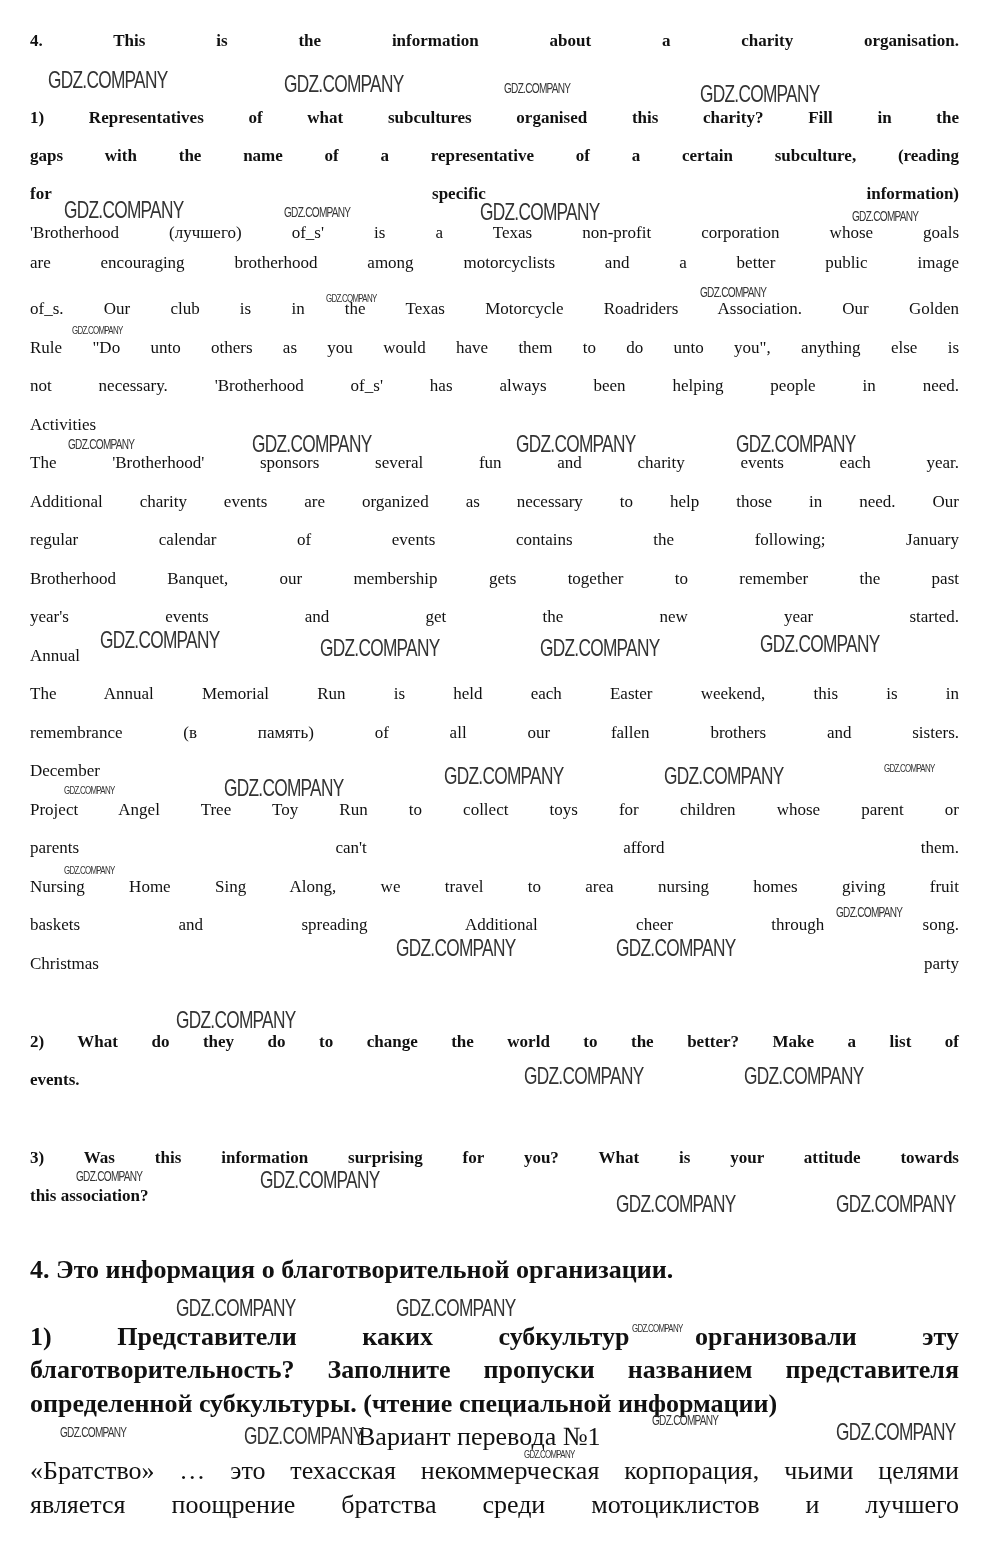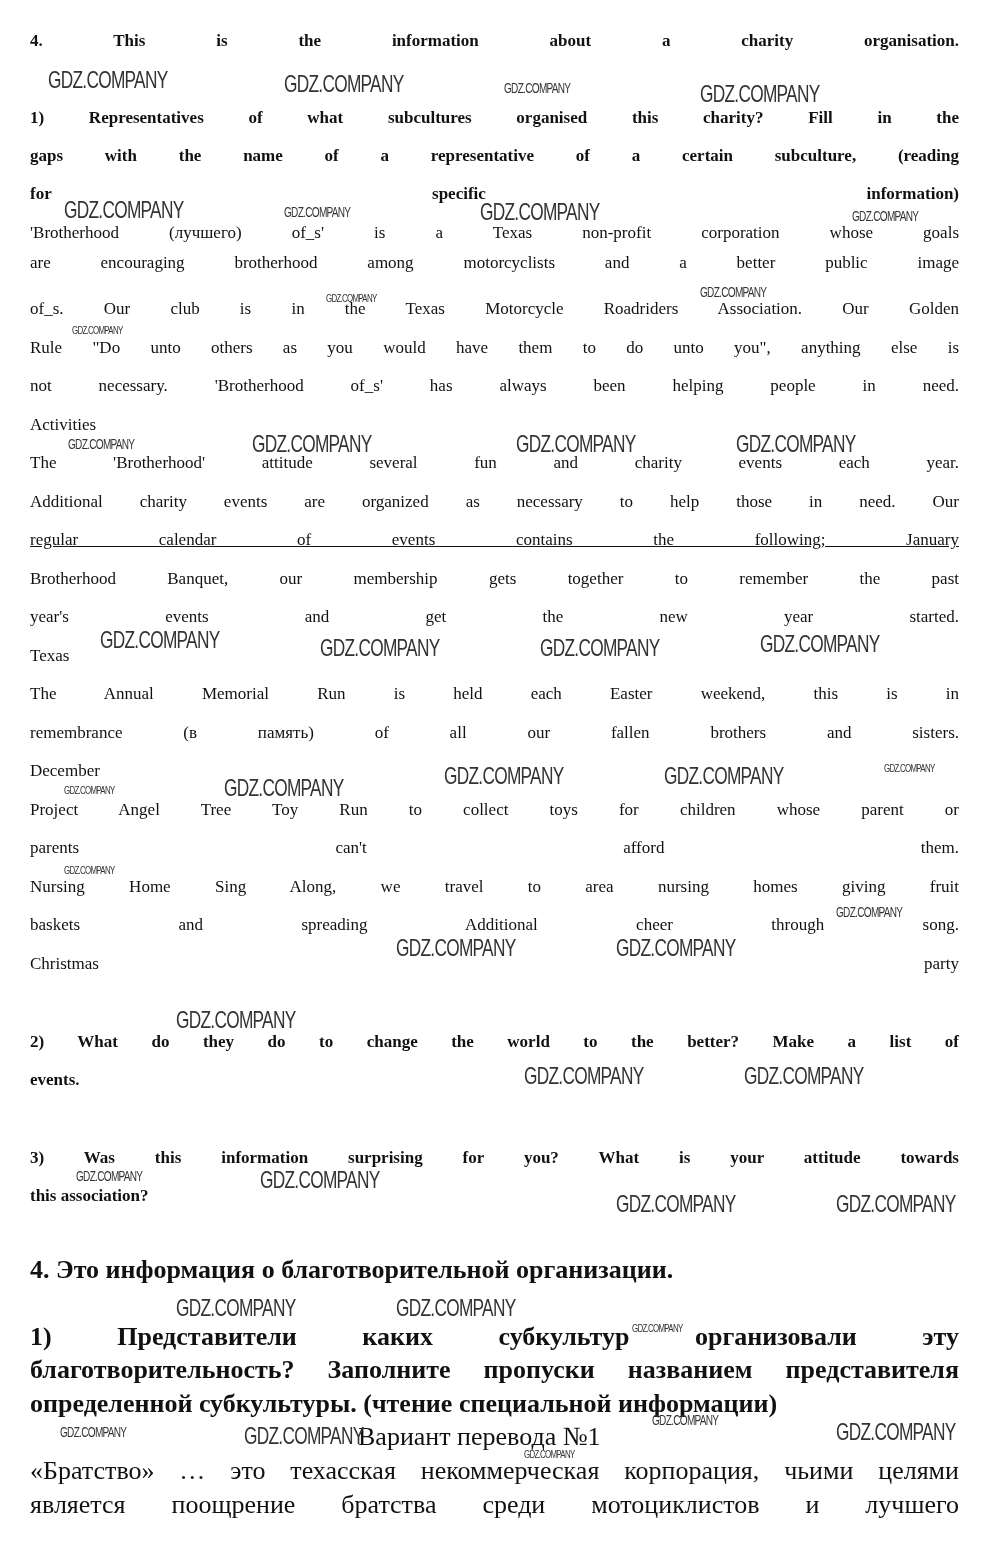--- a/index.html
+++ b/index.html
@@ -24,26 +24,26 @@
 <div class="line bold" style="top: 99px; white-space: nowrap; text-align: left; word-spacing: 0px;"><span>1) Representatives of what subcultures organised this charity? Fill in the</span></div>
 <div class="line bold" style="top: 137px; white-space: nowrap; text-align: left; word-spacing: 0px;"><span>gaps with the name of a representative of a certain subculture, (reading</span></div>
 <div class="line bold" style="top: 175px; white-space: nowrap; text-align: left; word-spacing: 0px;"><span>for specific information)</span></div>
 
 <div class="line" style="top: 214px; white-space: nowrap; text-align: left; word-spacing: 0px;"><span>'Brotherhood (лучшего) of_s' is a Texas non-profit corporation whose goals</span></div>
 <div class="line" style="top: 244px; white-space: nowrap; text-align: left; word-spacing: 0px;"><span>are encouraging brotherhood among motorcyclists and a better public image</span></div>
 <div class="line" style="top: 290px; white-space: nowrap; text-align: left; word-spacing: 0px;"><span>of_s. Our club is in the Texas Motorcycle Roadriders Association. Our Golden</span></div>
 <div class="line" style="top: 329px; white-space: nowrap; text-align: left; word-spacing: 0px;"><span>Rule "Do unto others as you would have them to do unto you", anything else is</span></div>
 <div class="line" style="top: 367px; white-space: nowrap; text-align: left; word-spacing: 0px;"><span>not necessary. 'Brotherhood of_s' has always been helping people in need.</span></div>
 <div class="line left" style="top:406px">Activities</div>
-<div class="line" style="top: 444px; white-space: nowrap; text-align: left; word-spacing: 0px;"><span>The 'Brotherhood' attitude several fun and charity events each year.</span></div>
+<div class="line" style="top: 444px; white-space: nowrap; text-align: left; word-spacing: 0px;"><span>The 'Brotherhood' sponsors several fun and charity events each year.</span></div>
 <div class="line" style="top: 483px; white-space: nowrap; text-align: left; word-spacing: 0px;"><span>Additional charity events are organized as necessary to help those in need. Our</span></div>
-<div class="line" style="top: 521px; white-space: nowrap; text-align: left; word-spacing: 0px; text-decoration: underline;"><span>regular calendar of events contains the following; January</span></div>
+<div class="line" style="top: 521px; white-space: nowrap; text-align: left; word-spacing: 0px;"><span>regular calendar of events contains the following; January</span></div>
 <div class="line" style="top: 560px; white-space: nowrap; text-align: left; word-spacing: 0px;"><span>Brotherhood Banquet, our membership gets together to remember the past</span></div>
 <div class="line" style="top: 598px; white-space: nowrap; text-align: left; word-spacing: 0px;"><span>year's events and get the new year started.</span></div>
-<div class="line left" style="top:637px">Texas</div>
+<div class="line left" style="top:637px">Annual</div>
 <div class="line" style="top: 675px; white-space: nowrap; text-align: left; word-spacing: 0px;"><span>The Annual Memorial Run is held each Easter weekend, this is in</span></div>
 <div class="line" style="top: 714px; white-space: nowrap; text-align: left; word-spacing: 0px;"><span>remembrance (в память) of all our fallen brothers and sisters.</span></div>
 <div class="line left" style="top:752px">December</div>
 <div class="line" style="top: 791px; white-space: nowrap; text-align: left; word-spacing: 0px;"><span>Project Angel Tree Toy Run to collect toys for children whose parent or</span></div>
 <div class="line" style="top: 829px; white-space: nowrap; text-align: right; word-spacing: 0px;"><span>parents can't afford them.</span></div>
 <div class="line" style="top: 868px; white-space: nowrap; text-align: left; word-spacing: 0px;"><span>Nursing Home Sing Along, we travel to area nursing homes giving fruit</span></div>
 <div class="line" style="top: 906px; white-space: nowrap; text-align: left; word-spacing: 0px;"><span>baskets and spreading Additional cheer through song.</span></div>
 <div class="line" style="top: 945px; white-space: nowrap; text-align: center; word-spacing: 0px;"><span>Christmas party</span></div>
 
 <div class="line bold" style="top: 1023px; white-space: nowrap; text-align: left; word-spacing: 0px;"><span>2) What do they do to change the world to the better? Make a list of</span></div>

